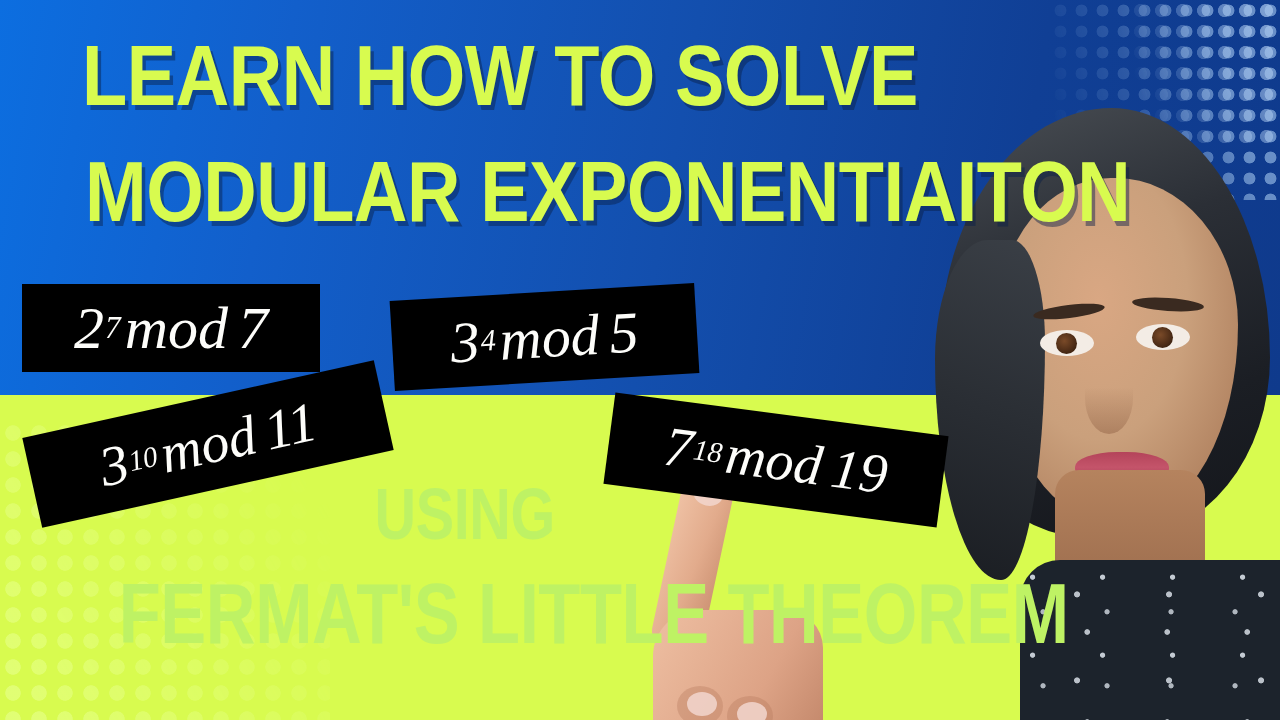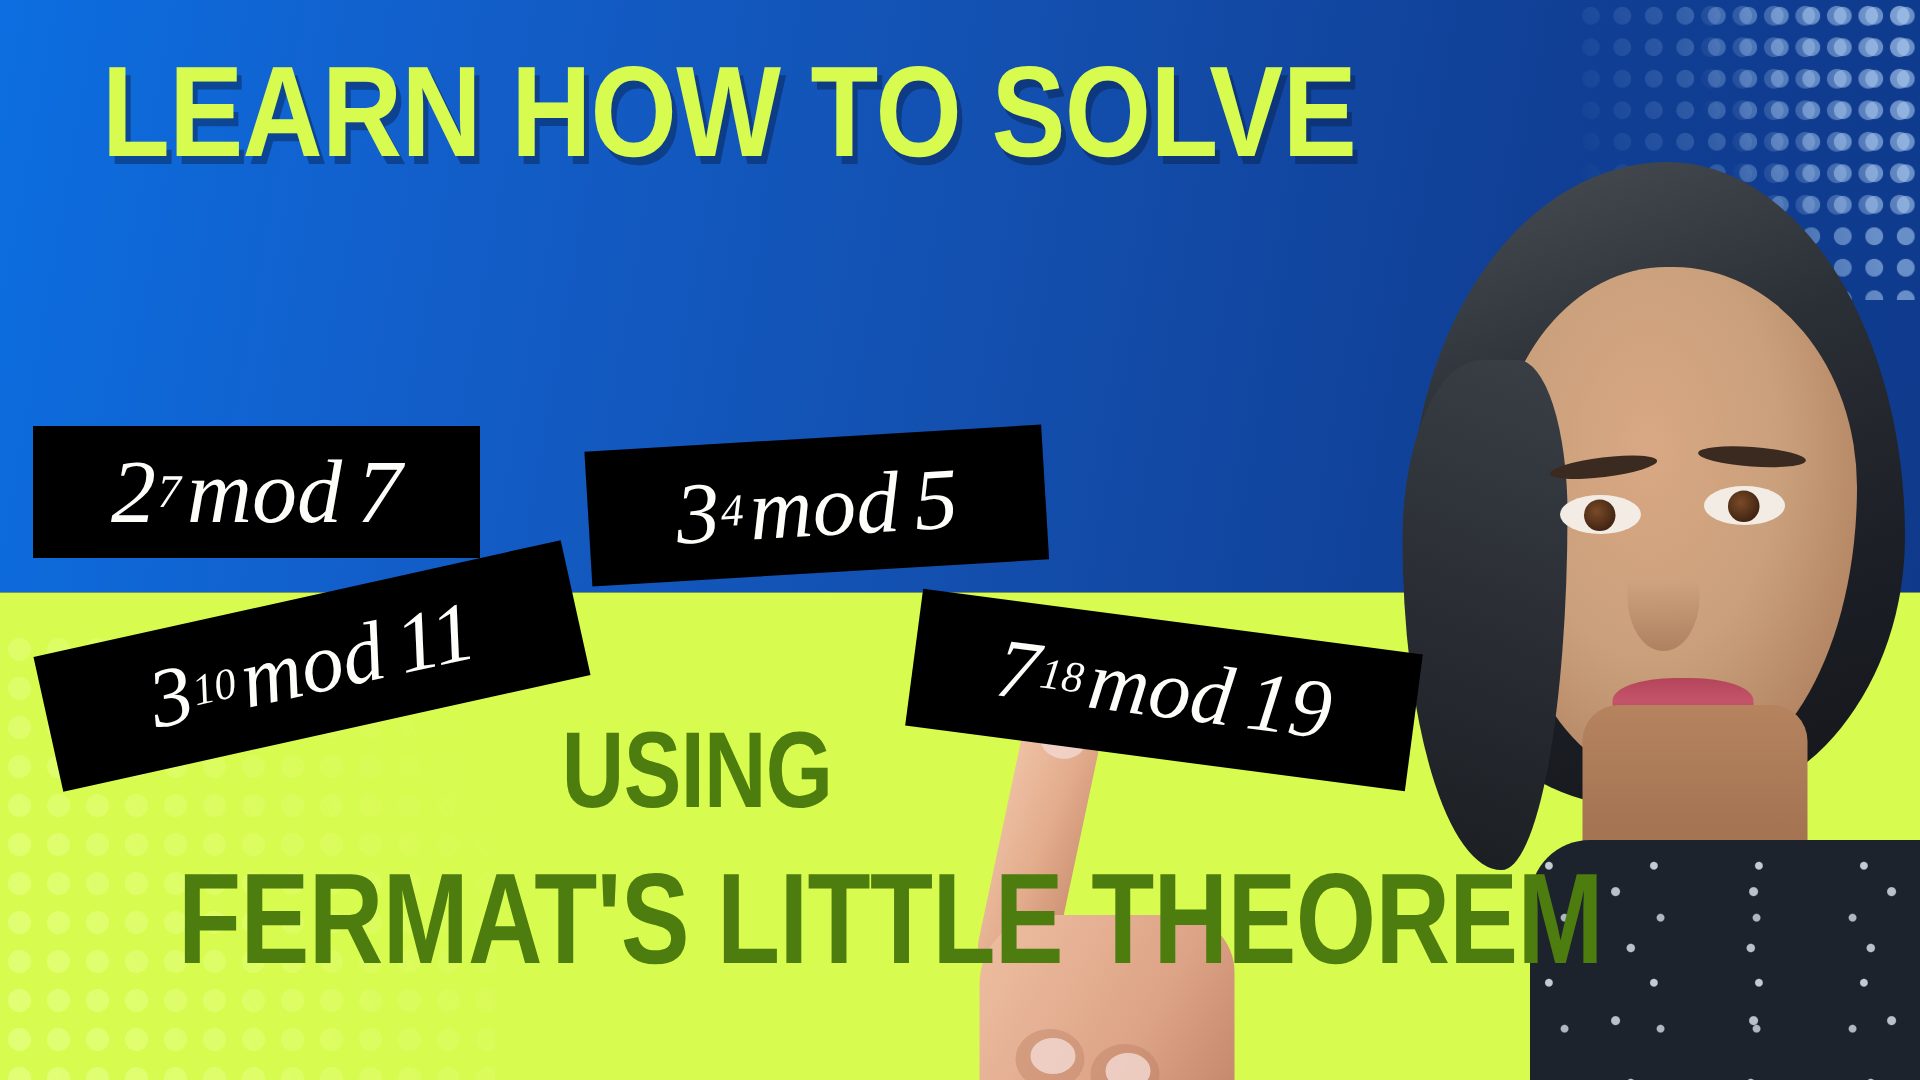--- a/index.html
+++ b/index.html
@@ -183,37 +183,37 @@
     width: 30px; height: 24px;
     background: rgba(242,214,206,0.85);
     border-radius: 50%;
   }
 
   
   .headline {
     position: absolute;
     left: 0;
     width: 1000px;
-    text-align: left;
+    text-align: center;
     color: #d8fb4f;
     font-family: "Liberation Sans Narrow", "Liberation Sans", sans-serif;
     font-weight: bold;
     letter-spacing: -0.5px;
     line-height: 1;
     text-shadow: 4px 5px 0 rgba(8,30,70,0.45);
     white-space: nowrap;
   }
   .headline span { display: inline-block; transform: scaleX(0.86); transform-origin: center; }
   .hl1 { top: 32px; font-size: 86px; }
   .hl2 { top: 148px; font-size: 86px; }
 
   
   .bottomline {
     position: absolute;
-    color: #4d7c0f;
+    color: #bef264;
     font-family: "Liberation Sans Narrow", "Liberation Sans", sans-serif;
     font-weight: bold;
     line-height: 1;
     white-space: nowrap;
     letter-spacing: -0.5px;
   }
   .bottomline span { display: inline-block; transform: scaleX(0.80); transform-origin: center; }
   .bl-using {
     left: 0; top: 478px; width: 930px;
     text-align: center;
@@ -291,20 +291,23 @@
       <div class="hand-knuckle" style="left:24px;  top:76px;"></div>
       <div class="hand-knuckle" style="left:74px;  top:86px;"></div>
       <div class="hand-nail" style="left:34px;  top:82px;"></div>
       <div class="hand-nail" style="left:84px;  top:92px;"></div>
     </div>
   </div>
 
   <div class="headline hl1">
     <span>LEARN HOW TO SOLVE</span>
   </div>
+  <div class="headline hl2">
+    <span>MODULAR EXPONENTIAITON</span>
+  </div>
 
   <div class="chip chip-1">
     <span class="base">2</span>
       <sup>7</sup>
       <span class="modword">mod</span>
       <span>7</span>
   </div>
 
   <div class="chip chip-2">
     <span class="base">3</span>

